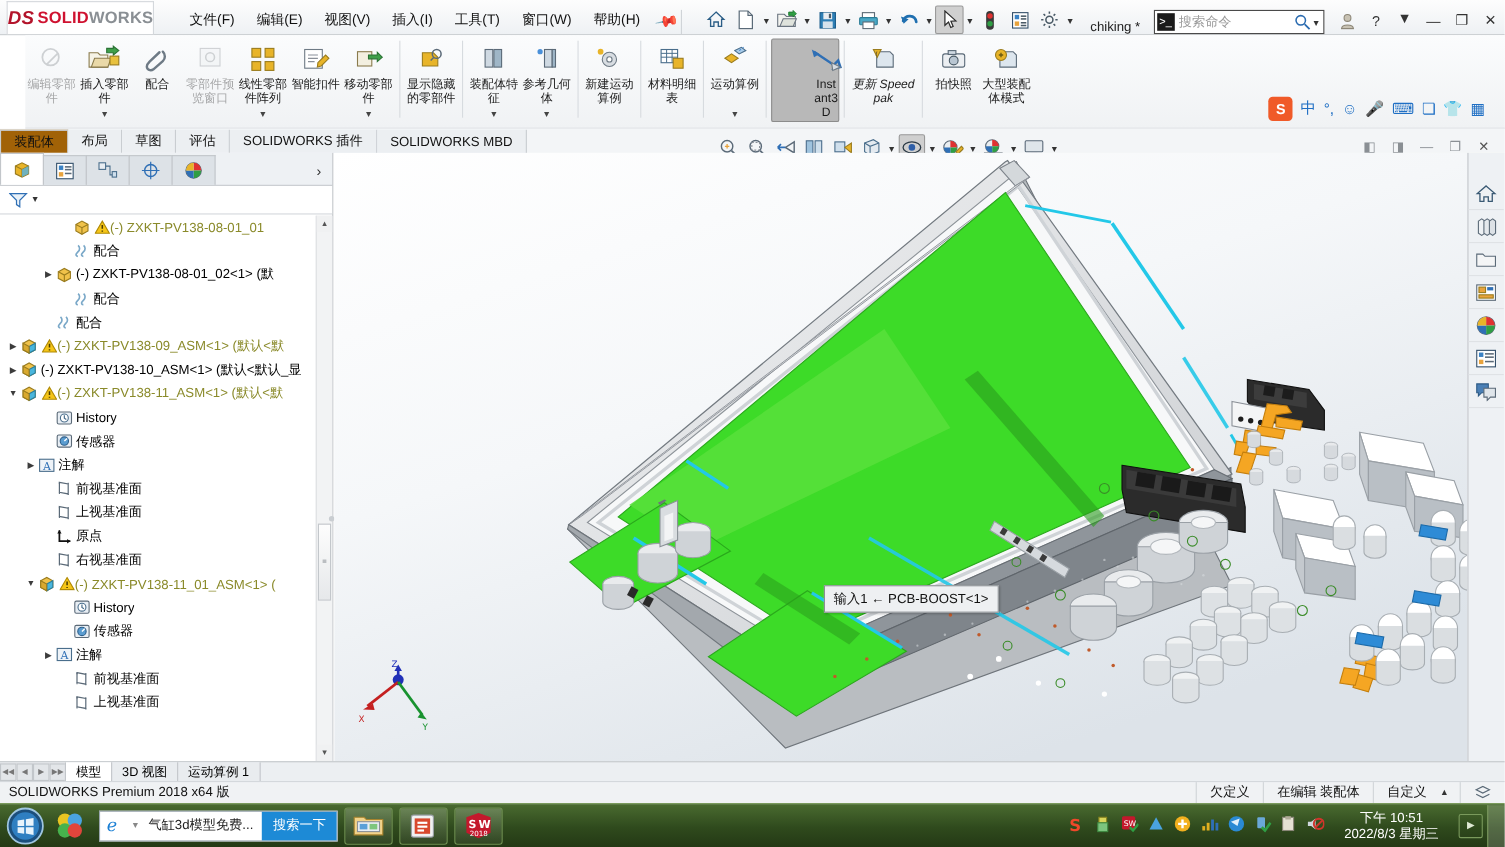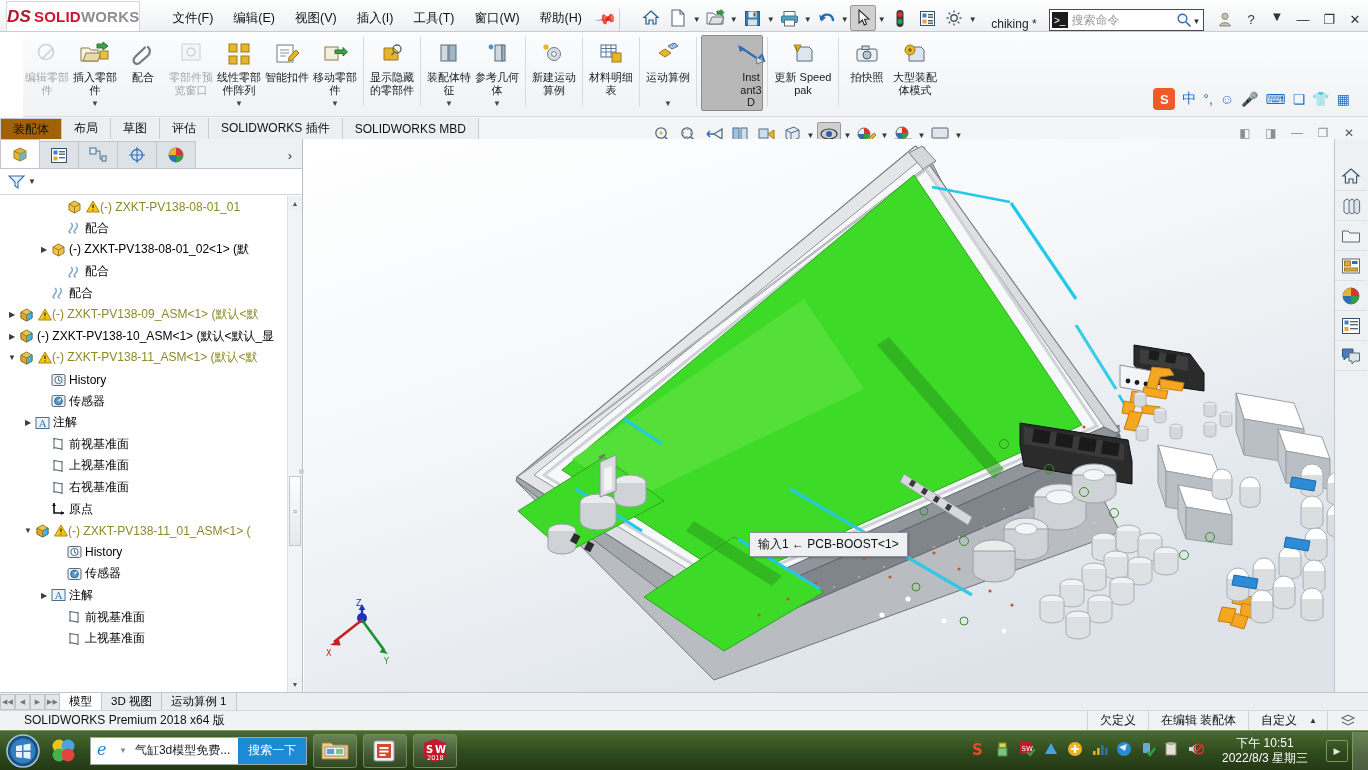--- a/index.html
+++ b/index.html
@@ -546,21 +546,21 @@
               <path d="M22 16 l8 4 l-7 3 z" fill="#d7dde3" stroke="#6e7a85"></path>
             </svg>
         </div>
         <div class="rlabel">Instant3D</div>
       </div>
     </div>
 
     <div class="rgsep"></div>
 
     <div class="rgroup">
-      <div class="ritem wide" style="width:62px;">
+      <div class="ritem wide" style="width:62px;font-style:italic;">
         <div class="ricon">
           <svg width="28" height="26" viewBox="0 0 28 26">
               <path d="M8 6 L20 6 L23 9 L23 20 L8 20 Z" fill="#dde6ee" stroke="#5b6a78"></path>
               <path d="M5 4 L12 4 L8.5 11 Z" fill="#e8b429" stroke="#9a7c1e"></path>
               <text x="7" y="10" font-size="6" fill="#333">!</text>
             </svg>
         </div>
         <div class="rlabel">更新 Speedpak</div>
       </div>
     </div>
@@ -898,36 +898,36 @@
               <path d="M4 2.5 L12 4 L12 13 L4 11.5 Z" fill="none" stroke="#5b6a78" stroke-width="1.1"></path>
               <path d="M4 2.5 L4 4 M12 4 L12 2.8 M4 11.5 L4 13 M12 13 L12 14" stroke="#5b6a78"></path>
             </svg>
           </div>
           <div class="tlabel">上视基准面</div>
         </div>
         <div class="trow" style="padding-left: 38px;">
           <div class="tw"></div>
           <div class="ticon">
             <svg width="17" height="16" viewBox="0 0 17 16">
-              <path d="M4 2.5 L12 4 L12 13 L4 11.5 Z" fill="none" stroke="#5b6a78" stroke-width="1.1"></path>
-              <path d="M4 2.5 L4 4 M12 4 L12 2.8 M4 11.5 L4 13 M12 13 L12 14" stroke="#5b6a78"></path>
-            </svg>
-          </div>
-          <div class="tlabel">右视基准面</div>
-        </div>
-        <div class="trow" style="padding-left: 38px;">
-          <div class="tw"></div>
-          <div class="ticon">
-            <svg width="17" height="16" viewBox="0 0 17 16">
               <path d="M4 2 L4 12 L14 12" fill="none" stroke="#111" stroke-width="1.6"></path>
               <path d="M4 2 l-2 3 h4 z" fill="#111"></path>
               <path d="M14 12 l-3 -2 v4 z" fill="#111"></path>
             </svg>
           </div>
           <div class="tlabel">原点</div>
+        </div>
+        <div class="trow" style="padding-left: 38px;">
+          <div class="tw"></div>
+          <div class="ticon">
+            <svg width="17" height="16" viewBox="0 0 17 16">
+              <path d="M4 2.5 L12 4 L12 13 L4 11.5 Z" fill="none" stroke="#5b6a78" stroke-width="1.1"></path>
+              <path d="M4 2.5 L4 4 M12 4 L12 2.8 M4 11.5 L4 13 M12 13 L12 14" stroke="#5b6a78"></path>
+            </svg>
+          </div>
+          <div class="tlabel">右视基准面</div>
         </div>
         <div class="trow" style="padding-left: 22px;">
           <div class="tw">▼</div>
           <div class="ticon">
             <svg width="17" height="16" viewBox="0 0 17 16">
               <path d="M3 5 L8.5 2 L14 5 L14 11 L8.5 14 L3 11 Z" fill="#f0c24a" stroke="#9a7c1e"></path>
               <path d="M8.5 8 L14 5 L14 11 L8.5 14 Z" fill="#49b6dd" stroke="#2a7fa0"></path>
               <path d="M3 5 L8.5 8 L8.5 14 L3 11 Z" fill="#d9a92f" stroke="#9a7c1e"></path>
             </svg>
           </div>
@@ -1382,21 +1382,21 @@
     <div class="navb">◀◀</div>
     <div class="navb">◀</div>
     <div class="navb">▶</div>
     <div class="navb">▶▶</div>
     <div class="btab active">模型</div>
     <div class="btab">3D 视图</div>
     <div class="btab">运动算例 1</div>
   </div>
 
   <div class="statusbar">
-    <div style="padding-left:24px;">SOLIDWORKS Premium 2018 x64 版</div>
+    <div style="padding-left:8px;">SOLIDWORKS Premium 2018 x64 版</div>
     <div class="sright">
       <div class="sitem">欠定义</div>
       <div class="sitem">在编辑 装配体</div>
       <div class="sitem">自定义</div>
       <div style="font-size:8px;color:#333;padding-right:10px;">▲</div>
       <div class="sitem">
         <svg width="16" height="14" viewBox="0 0 16 14">
             <path d="M2 4 L8 1 L14 4 L8 7 Z" fill="none" stroke="#5b6a78" stroke-width="1.1"></path>
             <path d="M2 8 L8 11 L14 8" fill="none" stroke="#5b6a78" stroke-width="1.1"></path>
           </svg>

